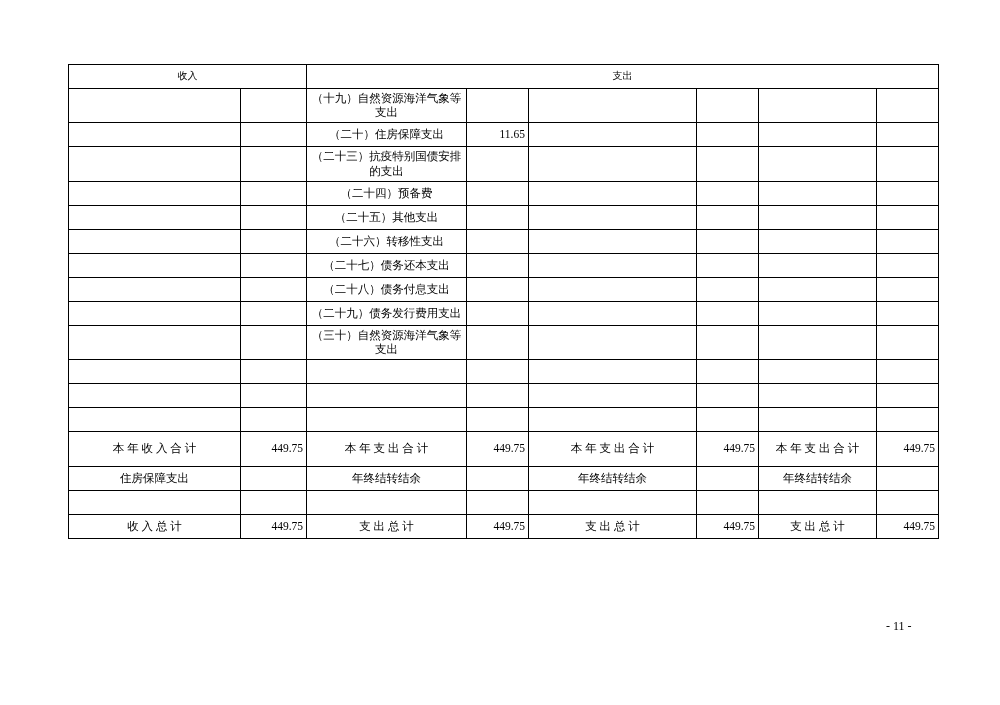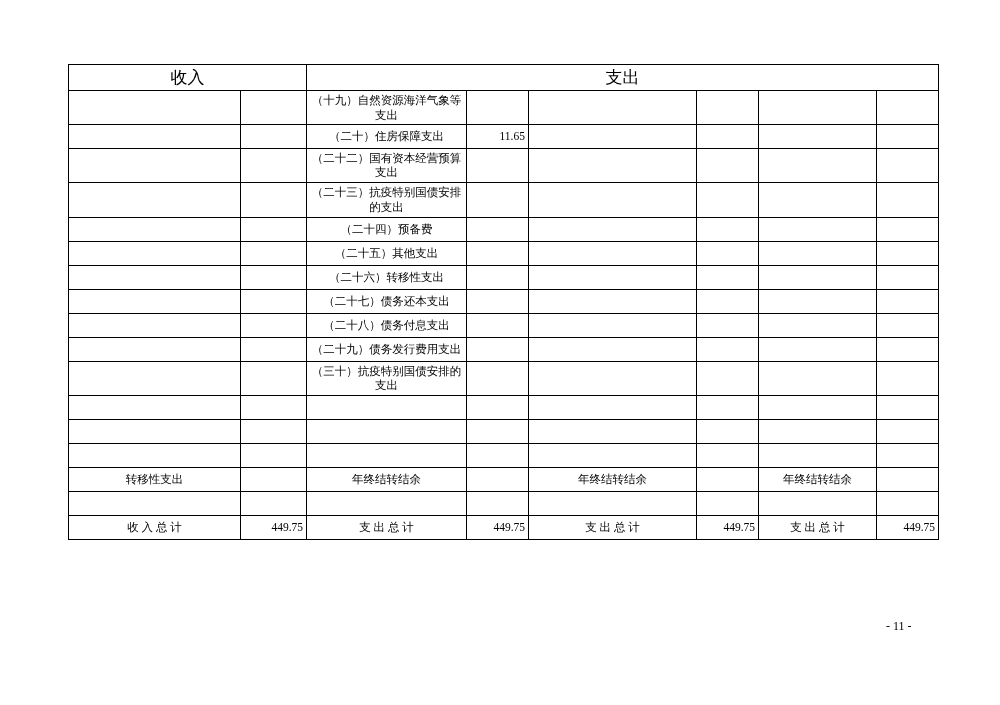--- a/index.html
+++ b/index.html
@@ -33,21 +33,21 @@
   table.budget td, table.budget th {
     border: 1px solid #000000;
     padding: 2px 3px;
     vertical-align: middle;
     font-weight: normal;
     line-height: 1.25;
   }
   .hdr-group {
     text-align: center;
     height: 19px;
-    font-size: 17px;
+    font-size: 10px;
   }
   .hdr-col {
     text-align: center;
     height: 32px;
     font-size: 11.5px;
   }
   .cell-item {
     height: 19px;
     text-align: center;
     font-size: 11.5px;
@@ -117,30 +117,20 @@
         <td class="cell-num"></td>
         <td class="cell-item">（二十）住房保障支出</td>
         <td class="cell-num">11.65</td>
         <td class="cell-item"></td>
         <td class="cell-num"></td>
         <td class="cell-item"></td>
         <td class="cell-num"></td>
       </tr>
 
 
-      <tr>
-        <td class="cell-empty"></td>
-        <td class="cell-num"></td>
-        <td class="cell-item">（二十二）国有资本经营预算支出</td>
-        <td class="cell-num"></td>
-        <td class="cell-item"></td>
-        <td class="cell-num"></td>
-        <td class="cell-item"></td>
-        <td class="cell-num"></td>
-      </tr>
 
       <tr class="row-tall">
         <td class="cell-empty"></td>
         <td class="cell-num"></td>
         <td class="cell-item">（二十三）抗疫特别国债安排的支出</td>
         <td class="cell-num"></td>
         <td class="cell-item"></td>
         <td class="cell-num"></td>
         <td class="cell-item"></td>
         <td class="cell-num"></td>
@@ -208,64 +198,74 @@
         <td class="cell-num"></td>
         <td class="cell-item"></td>
         <td class="cell-num"></td>
         <td class="cell-item"></td>
         <td class="cell-num"></td>
       </tr>
 
       <tr>
         <td class="cell-empty"></td>
         <td class="cell-num"></td>
-        <td class="cell-item">（三十）抗疫特别国债安排的支出</td>
-        <td class="cell-num"></td>
-        <td class="cell-item"></td>
-        <td class="cell-num"></td>
-        <td class="cell-item"></td>
-        <td class="cell-num"></td>
-      </tr>
-
-      <tr>
-        <td class="cell-empty"></td>
-        <td class="cell-num"></td>
-        <td class="cell-item"></td>
-        <td class="cell-num"></td>
-        <td class="cell-item"></td>
-        <td class="cell-num"></td>
-        <td class="cell-item"></td>
-        <td class="cell-num"></td>
-      </tr>
-
-      <tr>
-        <td class="cell-empty"></td>
-        <td class="cell-num"></td>
-        <td class="cell-item"></td>
-        <td class="cell-num"></td>
-        <td class="cell-item"></td>
-        <td class="cell-num"></td>
-        <td class="cell-item"></td>
-        <td class="cell-num"></td>
-      </tr>
-
-      <tr>
-        <td class="cell-empty"></td>
-        <td class="cell-num"></td>
-        <td class="cell-item"></td>
-        <td class="cell-num"></td>
-        <td class="cell-item"></td>
-        <td class="cell-num"></td>
-        <td class="cell-item"></td>
-        <td class="cell-num"></td>
-      </tr>
-
-
-      <tr>
-        <td class="cell-item">转移性支出</td>
+        <td class="cell-item">（三十）自然资源海洋气象等支出</td>
+        <td class="cell-num"></td>
+        <td class="cell-item"></td>
+        <td class="cell-num"></td>
+        <td class="cell-item"></td>
+        <td class="cell-num"></td>
+      </tr>
+
+      <tr>
+        <td class="cell-empty"></td>
+        <td class="cell-num"></td>
+        <td class="cell-item"></td>
+        <td class="cell-num"></td>
+        <td class="cell-item"></td>
+        <td class="cell-num"></td>
+        <td class="cell-item"></td>
+        <td class="cell-num"></td>
+      </tr>
+
+      <tr>
+        <td class="cell-empty"></td>
+        <td class="cell-num"></td>
+        <td class="cell-item"></td>
+        <td class="cell-num"></td>
+        <td class="cell-item"></td>
+        <td class="cell-num"></td>
+        <td class="cell-item"></td>
+        <td class="cell-num"></td>
+      </tr>
+
+      <tr>
+        <td class="cell-empty"></td>
+        <td class="cell-num"></td>
+        <td class="cell-item"></td>
+        <td class="cell-num"></td>
+        <td class="cell-item"></td>
+        <td class="cell-num"></td>
+        <td class="cell-item"></td>
+        <td class="cell-num"></td>
+      </tr>
+
+      <tr class="row-tall">
+        <td class="cell-item nowrap-spread">本 年 收 入 合 计</td>
+        <td class="cell-num">449.75</td>
+        <td class="cell-item nowrap-spread">本 年 支 出 合 计</td>
+        <td class="cell-num">449.75</td>
+        <td class="cell-item nowrap-spread">本 年 支 出 合 计</td>
+        <td class="cell-num">449.75</td>
+        <td class="cell-item">本 年 支 出 合 计</td>
+        <td class="cell-num">449.75</td>
+      </tr>
+
+      <tr>
+        <td class="cell-item">住房保障支出</td>
         <td class="cell-num"></td>
         <td class="cell-item">年终结转结余</td>
         <td class="cell-num"></td>
         <td class="cell-item">年终结转结余</td>
         <td class="cell-num"></td>
         <td class="cell-item">年终结转结余</td>
         <td class="cell-num"></td>
       </tr>
 
       <tr>

